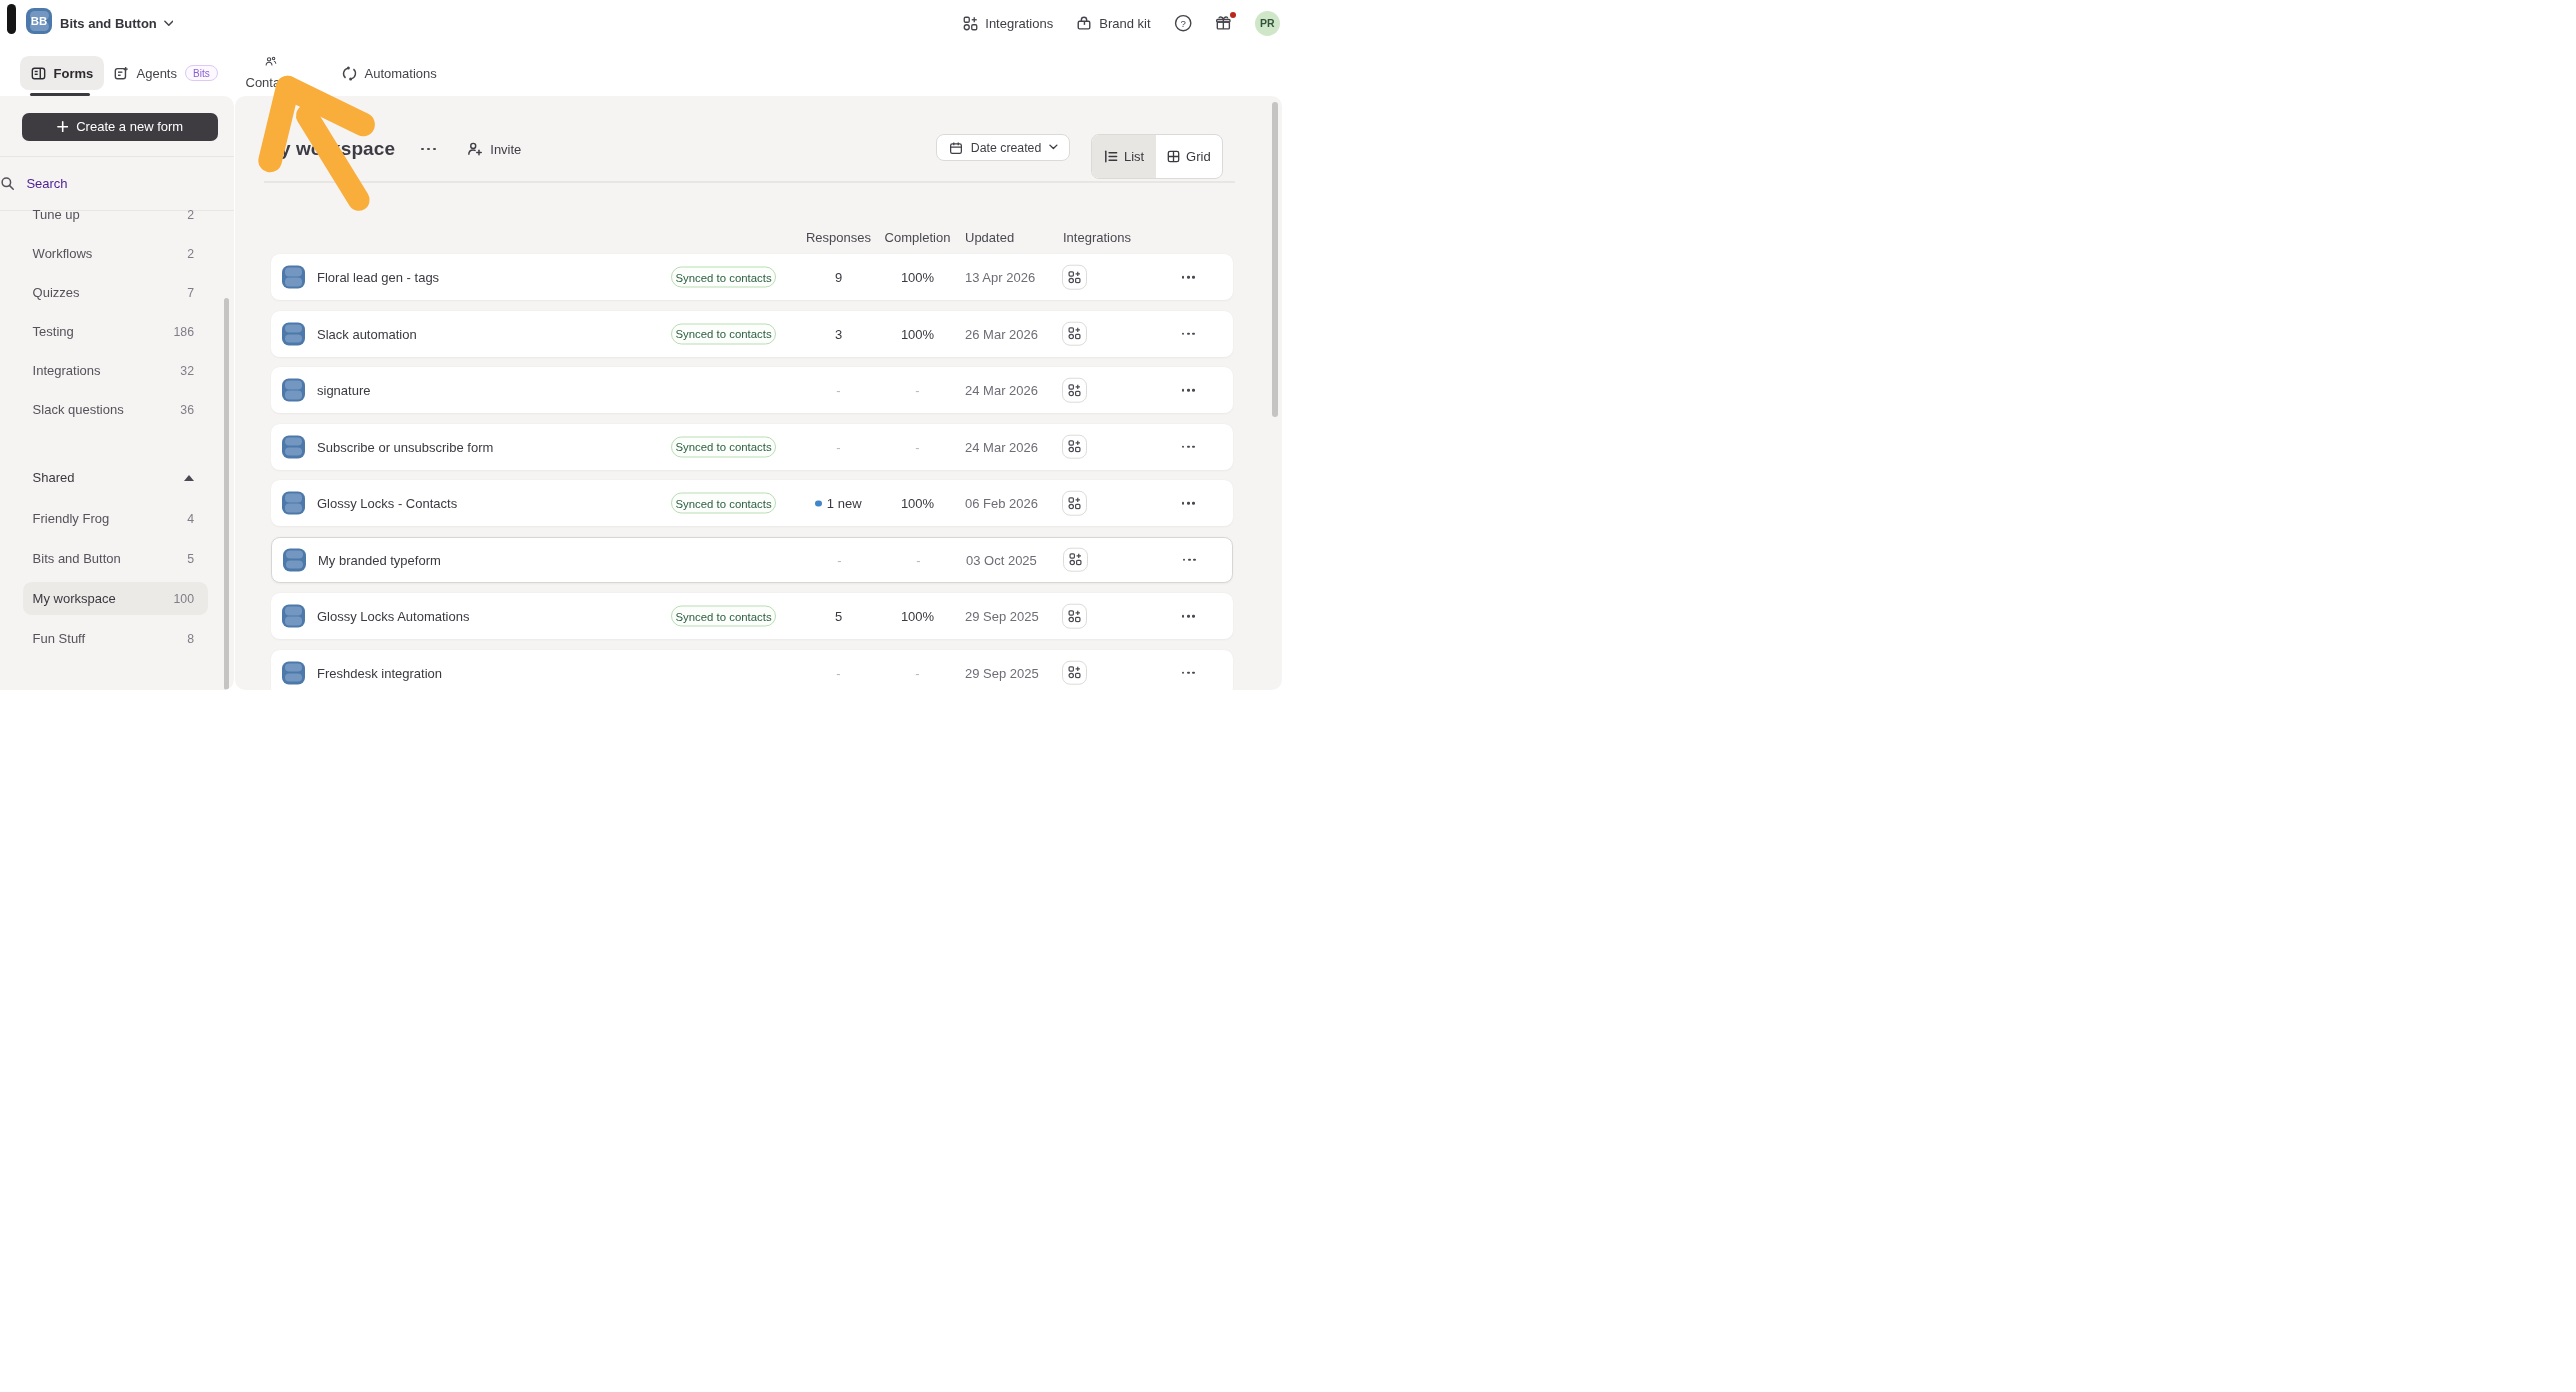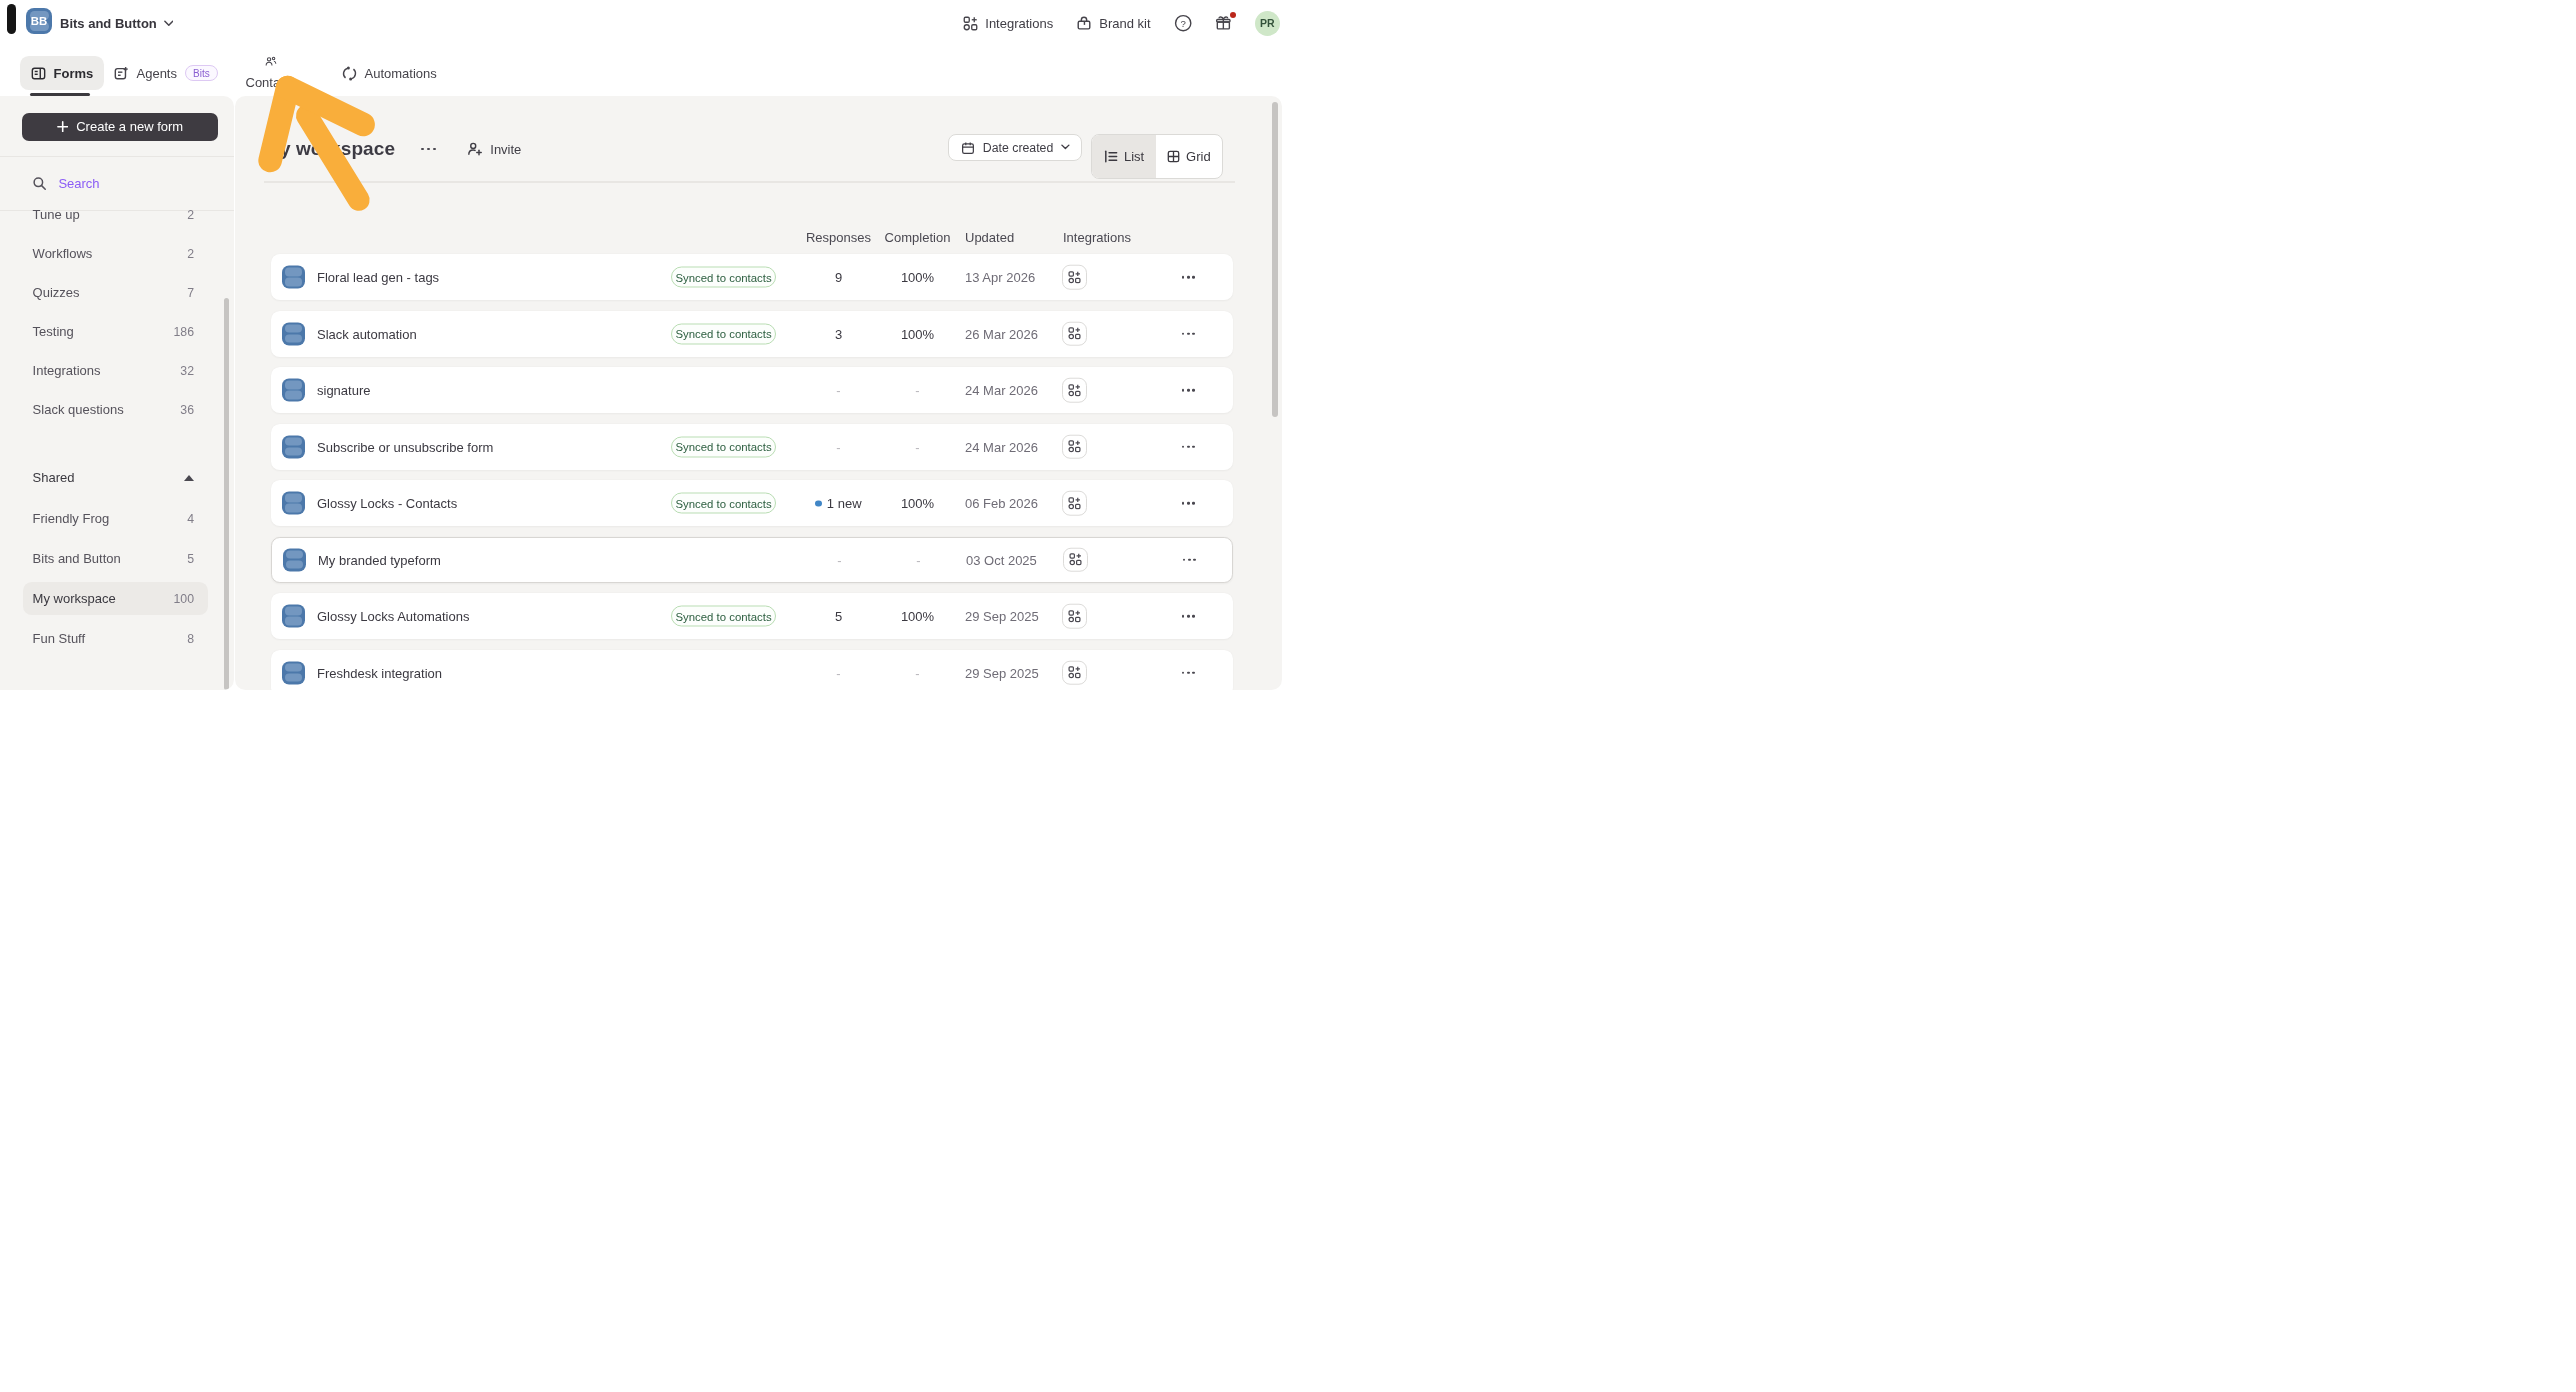--- a/index.html
+++ b/index.html
@@ -30,38 +30,38 @@
   .beta-badge { font-size:10px; color:#8a5fd1; background:#fbf8ff; border:0.9px solid #ddc9f3; border-radius:8.8px; padding:1.8px 7px; }
 
   
   .panel { position:absolute; top:96px; background:#f5f4f2; border-radius:10.5px; overflow:hidden; }
   .sidebar { left:0; width:234px; height:594px; border-radius:0 10.5px 10.5px 0; }
   .content { left:235px; width:1047px; height:594px; }
 
   
   .create-btn { position:absolute; left:22px; top:16.7px; width:196px; height:28px; background:#3e3b41; color:#fff; font-size:13px; border:none; border-radius:7px; display:flex; align-items:center; justify-content:center; gap:8px; cursor:pointer; font-family:inherit; }
   .sb-divider { position:absolute; left:0; width:100%; height:0.9px; background:#e8e6e3; }
-  .search-row { position:absolute; left:0; top:61px; width:100%; height:52px; display:flex; align-items:center; gap:11.4px; padding-left:32px; font-size:13px; color:#8b5cf6; cursor:pointer; }
+  .search-row { position:absolute; left:0; top:61px; width:100%; height:52px; display:flex; align-items:center; gap:11.4px; font-size:13px; color:#4c1d95; cursor:pointer; }
   .folder { position:absolute; left:23px; width:185px; height:33px; display:flex; align-items:center; border-radius:8.8px; cursor:pointer; }
   .folder .fname { position:absolute; left:9.6px; font-size:13px; color:#55525b; white-space:nowrap; }
   .folder .fcount { position:absolute; right:14px; font-size:12.3px; color:#807d88; }
   .folder.selected { background:#eceae7; }
   .folder.selected .fname { color:#3a383f; }
   .shared-head { position:absolute; left:23px; width:185px; height:33px; display:flex; align-items:center; cursor:pointer; }
   .shared-head .fname { position:absolute; left:9.6px; font-size:13px; color:#3a383f; }
   .tri-up { position:absolute; right:14px; width:0; height:0; border-left:5.3px solid transparent; border-right:5.3px solid transparent; border-bottom:6.1px solid #4a4850; }
   .scroll-thumb { position:absolute; background:#c6c4c2; border-radius:4.4px; }
 
   
   .page-title-row { position:absolute; left:29px; top:32px; height:42px; display:flex; align-items:center; }
   .page-title { font-size:19px; font-weight:bold; color:#3c3a43; letter-spacing:0.1px; }
   .dots-btn { display:flex; gap:3.1px; align-items:center; margin-left:21px; cursor:pointer; padding:5.3px; }
   .dots-btn i { width:2.8px; height:2.8px; border-radius:50%; background:#4a4850; }
   .invite-btn { display:flex; align-items:center; gap:7px; margin-left:26px; font-size:13px; color:#3f3d45; cursor:pointer; }
-  .toolbar-right { position:absolute; top:38px; right:59px; height:27px; display:flex; gap:9px; }
+  .toolbar-right { position:absolute; top:38px; right:59px; height:27px; display:flex; gap:21px; }
   .sort-pill { display:flex; align-items:center; gap:8px; padding:0 11.4px; height:27px; background:#fff; border:0.9px solid #dbdad7; border-radius:8px; font-size:12.3px; color:#3f3d45; cursor:pointer; }
   .seg { display:flex; height:45px; border:0.9px solid #dbdad7; border-radius:8px; overflow:hidden; background:#fff; }
   .seg-btn { display:flex; align-items:center; gap:6.1px; padding:0 11.4px; font-size:13px; color:#3a383f; cursor:pointer; }
   .seg-btn.on { background:#e8e6e3; }
   .content-divider { position:absolute; left:29px; top:85px; width:971px; height:1.8px; background:#e8e6e3; }
 
   
   .thead { position:absolute; left:36px; top:130px; width:962px; height:26px; font-size:13px; color:#4a4851; }
   .thead span { position:absolute; top:3.5px; }
   .th-resp { left:515px; width:105px; text-align:center; }

